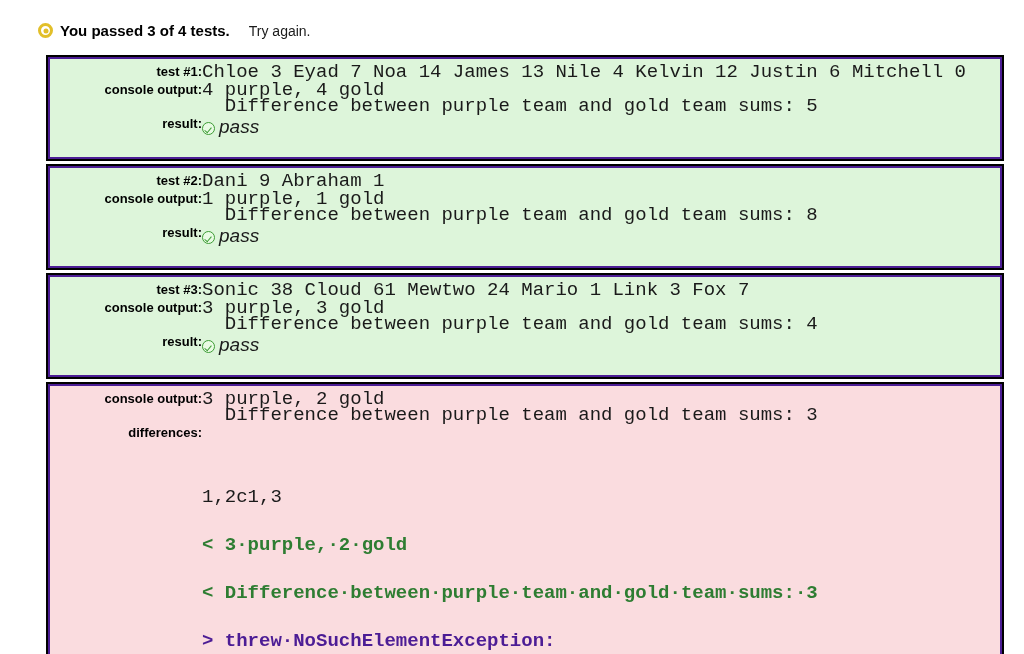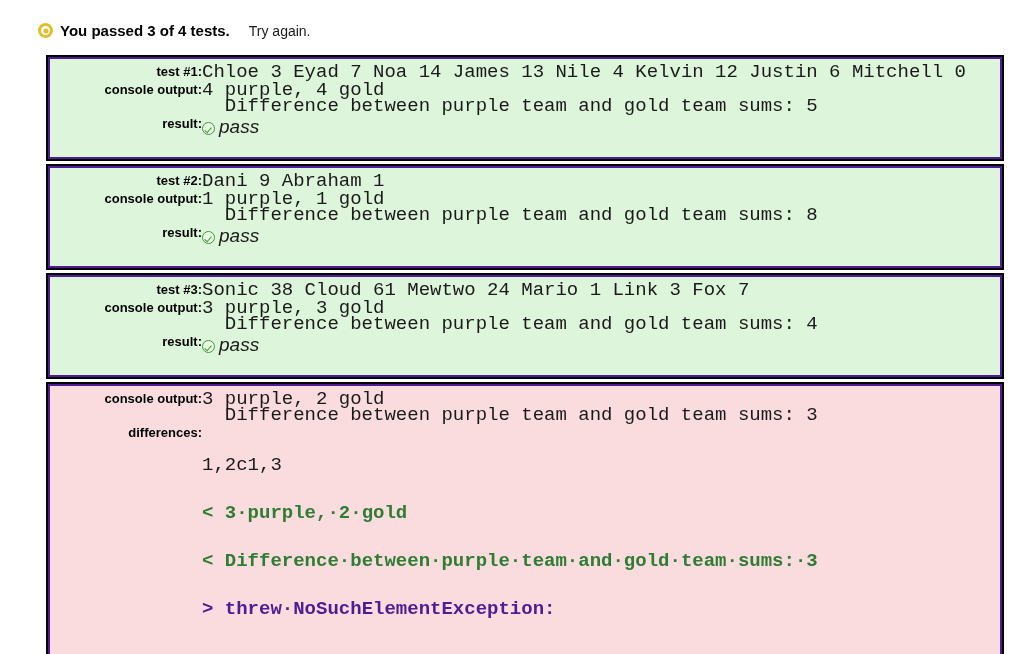--- a/index.html
+++ b/index.html
@@ -111,21 +111,21 @@
     color: #1a1a1a;
     white-space: pre;
     padding-left: 2px;
   }
   .mono-line { white-space: pre; }
   .b { font-weight: bold; color: #000; }
 
   
   .diff-less { color: #2e7d32; font-weight: bold; }
   .diff-more { color: #4c1d95; font-weight: bold; }
-  .diff-head { color: #1a1a1a; font-weight: normal; }
+  .diff-head { color: #1a1a1a; font-weight: normal; margin-top: 32px; }
 
   
   .result-cell {
     font-family: "Liberation Sans", sans-serif;
     font-size: 19px;
     color: #1a1a1a;
     padding-left: 2px;
     padding-top: 3px;
     white-space: nowrap;
     font-style: italic;

